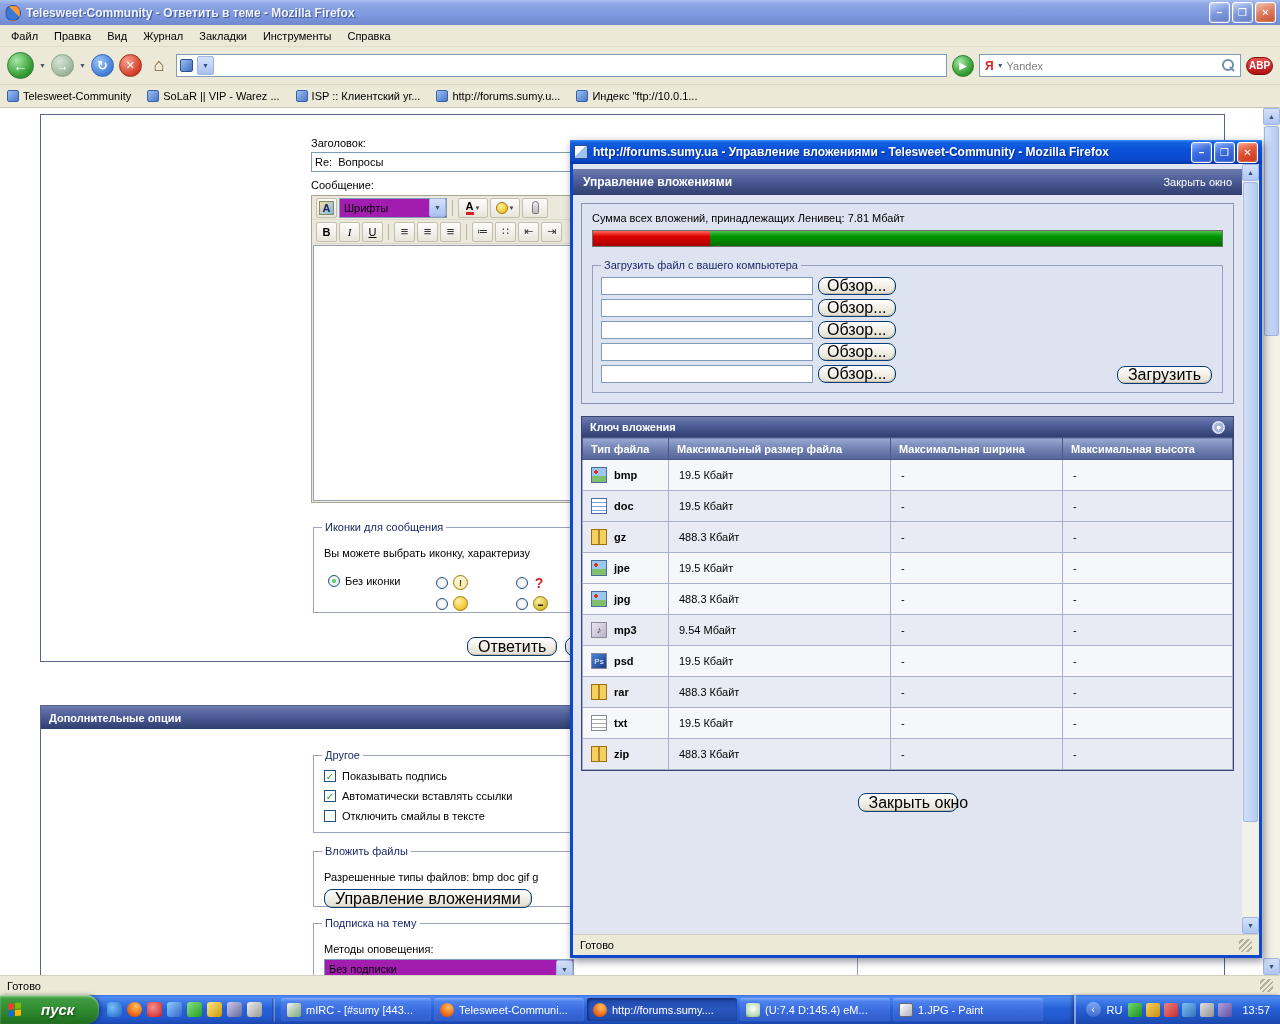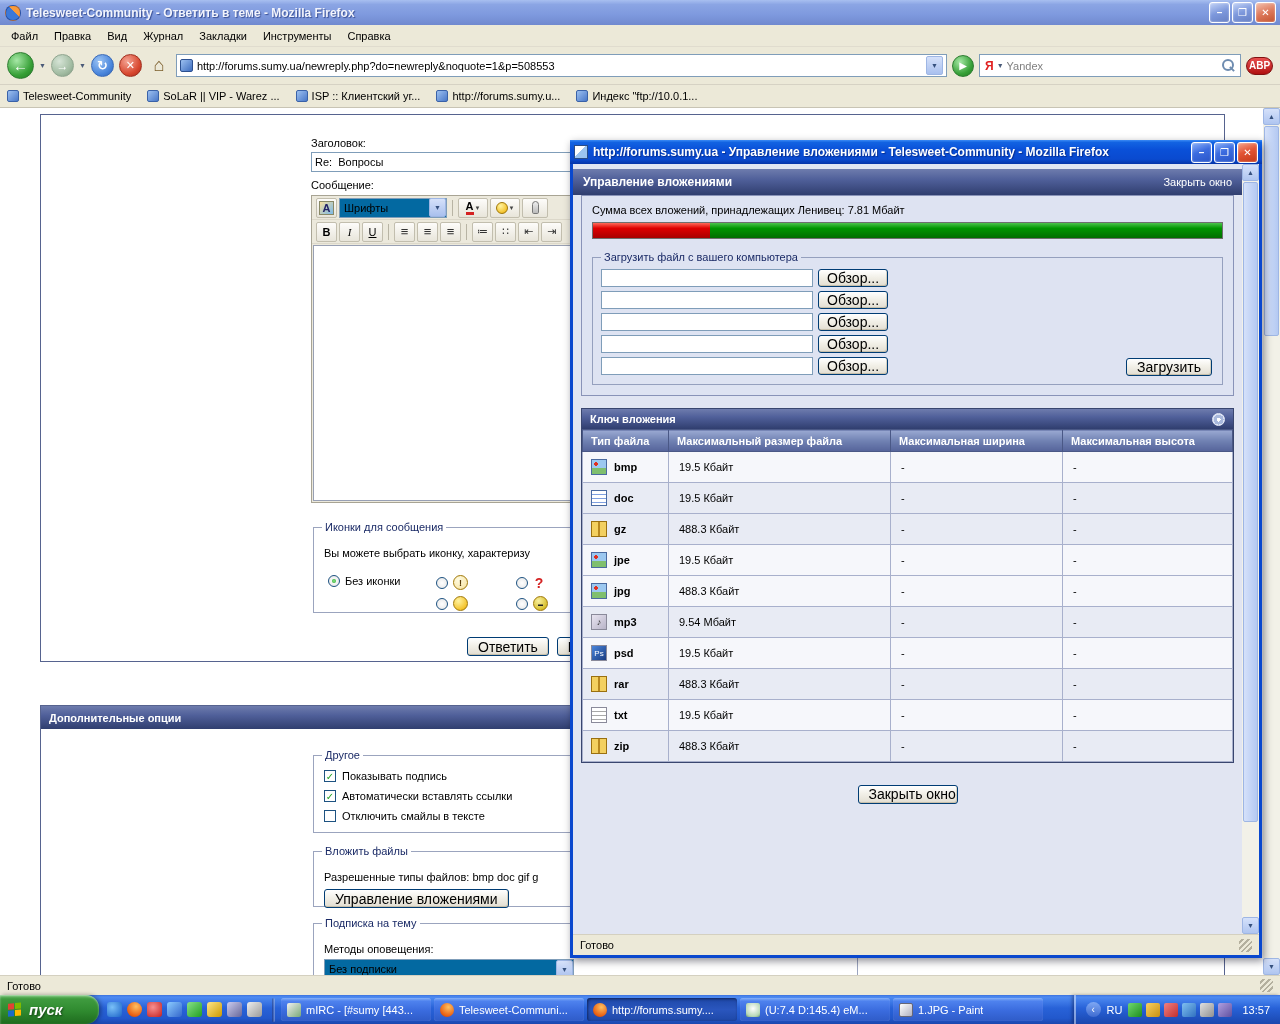--- a/index.html
+++ b/index.html
@@ -65,21 +65,21 @@
   .forum-section{position:absolute;left:40px;width:1185px;border:1px solid #56638F}
   #reply-section{top:6px}
   #options-section{top:597px}
   .tcat{height:23px;background:linear-gradient(180deg,#6E7CAD 0%,#50609A 40%,#303E6F 100%);color:#fff;display:flex;align-items:center;padding:0 8px;font-weight:bold;font-size:11px;gap:4px}
   .right{margin-left:auto}
   .section-body{position:relative;background:#fff}
   .flabel{position:absolute;font-size:11px}
   fieldset{border:1px solid #9BA4BE;position:absolute;padding:2px 8px}
   legend{font-size:11px;color:#1A2A66;padding:0 3px}
   .xp-input{border:1px solid #7F9DB9;background:#fff;height:20px;font-size:11px;padding:1px 3px;font-family:inherit}
-  .xp-btn{display:inline-flex;align-items:center;justify-content:center;border:1px solid #003C74;border-radius:3px;background:linear-gradient(180deg,#FFFFFF,#F2F0E8 45%,#E5E1D6 90%,#D6CFC0);font-size:14px;padding:0 10px;height:19px;box-shadow:inset -1px -1px 0 rgba(170,160,130,.4);white-space:nowrap}
+  .xp-btn{display:inline-flex;align-items:center;justify-content:center;border:1px solid #003C74;border-radius:8px;background:linear-gradient(180deg,#FFFFFF,#F2F0E8 45%,#E5E1D6 90%,#D6CFC0);font-size:16px;padding:0 10px;height:19px;box-shadow:inset -1px -1px 0 rgba(170,160,130,.4);white-space:nowrap}
   .editor{position:absolute;left:270px;top:80px;width:545px;border:1px solid #A8A494;background:#ECE9DC}
   .ed-toolbar{height:24px;display:flex;align-items:center;gap:2px;padding:0 4px;border-bottom:1px solid #DCD8CA}
   .ed-btn{min-width:21px;height:20px;display:inline-flex;align-items:center;justify-content:center;border:1px solid #C2BEAE;background:linear-gradient(180deg,#FDFCFA,#E8E5DA);border-radius:2px;font-size:11px;gap:1px}
   .ed-btn.b{font-weight:bold}.ed-btn.i{font-style:italic;font-family:"Liberation Serif",serif}.ed-btn.u{text-decoration:underline}
   .ed-sep{width:1px;height:16px;background:#B8B4A4;margin:0 3px}
   .ic-mode::after{content:"A";font-weight:bold;color:#226;background:linear-gradient(135deg,#F8E0A0,#7AB8E8);padding:0 3px;border:1px solid #886}
   .colorA{font-weight:bold;border-bottom:3px solid #D42222;line-height:11px}
   .mini-drop{font-size:6px;color:#444}
   .mini-drop::after{content:"▼"}
   .ic-smiley{width:12px;height:12px;border-radius:50%;background:radial-gradient(circle at 35% 30%,#FFF3A0,#F4C430 70%,#C89010);border:1px solid #A07808;display:inline-block}
@@ -102,37 +102,37 @@
   .icon-question::after{content:"?"}
   .icon-cool{background:radial-gradient(circle at 35% 30%,#F8F0A0,#D8C030 70%,#A89010)}
   .icon-cool::after{content:"▬";font-size:5px;color:#222}
   .form-buttons{position:absolute;left:426px;top:522px;display:flex;gap:8px}
   .check-row{display:flex;align-items:center;gap:6px;margin:6px 0 0 2px;height:14px}
   .xp-check{width:12px;height:12px;border:1px solid #1D5281;background:#fff;display:inline-flex;align-items:center;justify-content:center;font-size:10px;color:#21A121;font-weight:bold;flex:none}
   .xp-check.checked::after{content:"✓"}
   .attach-text{position:absolute;left:10px;top:14px}
   .manage-btn{position:absolute;left:10px;top:32px}
   .sub-label{position:absolute;left:10px;top:14px}
-  .xp-select{position:absolute;left:10px;top:30px;width:250px;height:20px;border:1px solid #7F9DB9;background:#0369a1;display:flex;align-items:center}
+  .xp-select{position:absolute;left:10px;top:30px;width:250px;height:20px;border:1px solid #7F9DB9;background:#a21caf;display:flex;align-items:center}
   .xp-select .txt{flex:1;padding:0 4px;white-space:nowrap;overflow:hidden}
   
   .v-scroll{position:absolute;width:17px;background:#F2F1E8;z-index:3}
   #main-window>.v-scroll{top:108px;right:0;height:867px}
   .sb-btn{position:absolute;left:0;width:17px;height:17px;background:linear-gradient(180deg,#D5E1FA,#AFC5F0);border:1px solid #9EB6E4;border-radius:2px;color:#35507E;font-size:7px;display:flex;align-items:center;justify-content:center}
   .sb-btn.up{top:0}.sb-btn.down{bottom:0}
   .sb-btn.up::after{content:"▲"}.sb-btn.down::after{content:"▼"}
   .sb-thumb{position:absolute;left:1px;width:15px;background:linear-gradient(90deg,#D5E1FA,#B4C9F2);border:1px solid #9EB6E4;border-radius:2px}
   
   .statusbar{position:absolute;left:0;right:0;bottom:0;height:20px;background:#ECE9D8;border-top:1px solid #D4D0C0;display:flex;align-items:center;padding:0 7px}
   .grip{margin-left:auto;width:13px;height:13px;background:repeating-linear-gradient(135deg,transparent 0 2px,#B4B09E 2px 4px)}
   
   .popup-body{position:absolute;top:24px;left:0;width:669px;bottom:21px;background:#E1E5F2;overflow:hidden;padding:5px 8px}
   .popup-header{height:26px;margin:0 -8px;padding:0 10px;font-size:12px}
   .close-link{font-weight:normal;font-size:11px;color:#fff}
-  .quota-panel{border:1px solid #8993B8;background:#DEE3F2;padding:8px 10px 10px}
+  .quota-panel{border:1px solid #8993B8;background:#DEE3F2;margin-top:8px;padding:8px 10px 10px}
   .quota-text{margin-bottom:6px}
   .quota-bar{height:17px;border:1px solid #6E6E6E;display:flex;background:#fff}
   .quota-used{background:linear-gradient(180deg,#FF6A5A,#DE0000 35%,#A80000);height:100%}
   .quota-free{flex:1;background:linear-gradient(180deg,#4CC44C,#009600 35%,#006E00);height:100%}
   .upload-fieldset{position:relative;border:1px solid #95A0BE;margin-top:12px;padding:6px 8px 8px;height:134px}
   .upload-row{margin-bottom:4px;display:flex;gap:5px}
   .file-input{width:212px;height:18px}
   .browse-btn{height:18px;padding:0 8px}
   .upload-submit{position:absolute;right:10px;bottom:8px;height:18px}
   .attach-box{margin-top:12px;border:1px solid #39466F;background:#fff}
@@ -155,21 +155,21 @@
   .fi-audio::after{content:"♪"}
   .fi-pdf{background:linear-gradient(180deg,#FFF 0 55%,transparent 55%),repeating-linear-gradient(180deg,#D83020 0 2px,#FFF 2px 4px);border-color:#A83020}
   .fi-psd{background:linear-gradient(135deg,#4A86DC,#1A3C80);color:#fff}
   .fi-psd::after{content:"Ps";font-size:8px}
   .fi-text{background:repeating-linear-gradient(180deg,#FFF 0 3px,#A8A8A8 3px 4px)}
   .popup-close-btn{display:block;margin:22px auto 0;width:100px}
   .popup-scroll{top:24px;right:0;bottom:21px}
   .popup-status{height:21px}
   
   #taskbar{position:absolute;left:0;bottom:0;width:1280px;height:29px;background:linear-gradient(180deg,#3C72DE 0%,#4E8BF2 7%,#2862D8 45%,#2258CC 80%,#1A47AE 100%);display:flex;align-items:center;z-index:50}
-  .start-btn{height:29px;width:99px;border-radius:0 13px 13px 0;background:linear-gradient(180deg,#6CBF6C 0%,#3F9B3F 14%,#2F8A2F 55%,#1E6B1E 100%);display:flex;align-items:center;gap:6px;padding:0 12px 0 8px;box-shadow:inset 0 1px 2px rgba(255,255,255,.5),2px 0 4px rgba(0,0,0,.35);flex:none}
+  .start-btn{height:29px;width:99px;border-radius:0 13px 13px 0;background:linear-gradient(180deg,#6CBF6C 0%,#3F9B3F 14%,#2F8A2F 55%,#1E6B1E 100%);display:flex;align-items:center;gap:18px;padding:0 12px 0 8px;box-shadow:inset 0 1px 2px rgba(255,255,255,.5),2px 0 4px rgba(0,0,0,.35);flex:none}
   .start-flag{width:15px;height:14px;display:grid;grid-template-columns:6px 6px;grid-template-rows:6px 6px;gap:1px;transform:skewY(-6deg)}
   .start-flag i{display:block}
   .start-flag i:nth-child(1){background:#E34234}.start-flag i:nth-child(2){background:#7FBA00}
   .start-flag i:nth-child(3){background:#1B6AC8}.start-flag i:nth-child(4){background:#FFB900}
   .start-label{color:#fff;font-weight:bold;font-style:italic;font-size:15px;text-shadow:1px 1px 2px rgba(0,0,0,.5)}
   .quick-launch{display:flex;align-items:center;gap:5px;padding:0 8px;flex:none}
   .ql-icon{width:15px;height:15px;border-radius:3px}
   .ql-0{background:radial-gradient(circle at 35% 35%,#7AC0F8,#1A62C8)}
   .ql-1{background:radial-gradient(circle at 60% 30%,#FFC060,#E85C10 70%,#B03C08);border-radius:50%}
   .ql-2{background:radial-gradient(circle at 40% 35%,#F89090,#C42020)}
@@ -231,21 +231,20 @@
     <div class="navbar">
       <span class="nav-circle back-btn"></span>
       <span class="drop-arrow"></span>
       <span class="nav-circle fwd-btn"></span>
       <span class="drop-arrow"></span>
       <span class="nav-circle reload-btn"></span>
       <span class="nav-circle stop-btn"></span>
       <span class="home-btn"></span>
       <span class="addr-bar">
         <span class="favicon"></span>
-        <input class="addr-input" value="http://forums.sumy.ua/newreply.php?do=newreply&amp;noquote=1&amp;p=508553" style="">
         <span class="addr-drop"></span>
       </span>
       <span class="nav-circle go-btn"></span>
       <span class="search-box">
         <span class="yandex-icon"></span>
         <span class="drop-arrow"></span>
         <input class="search-input" value="Yandex" style="">
         <span class="mag-icon"></span>
       </span>
       <span class="abp-badge">ABP</span>

